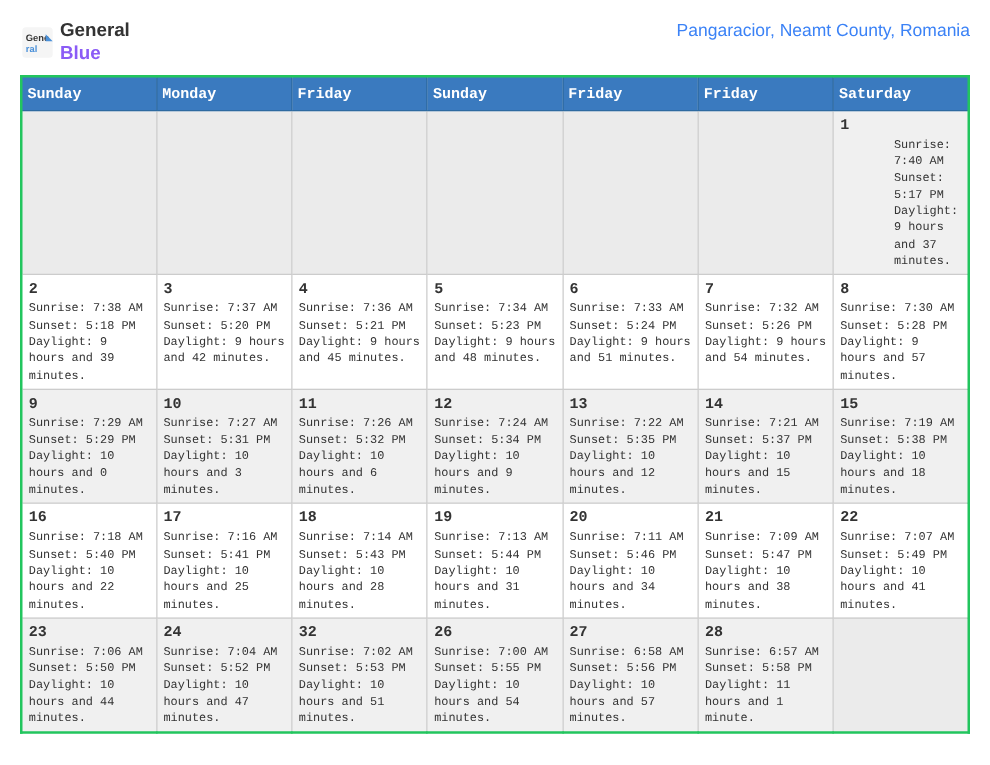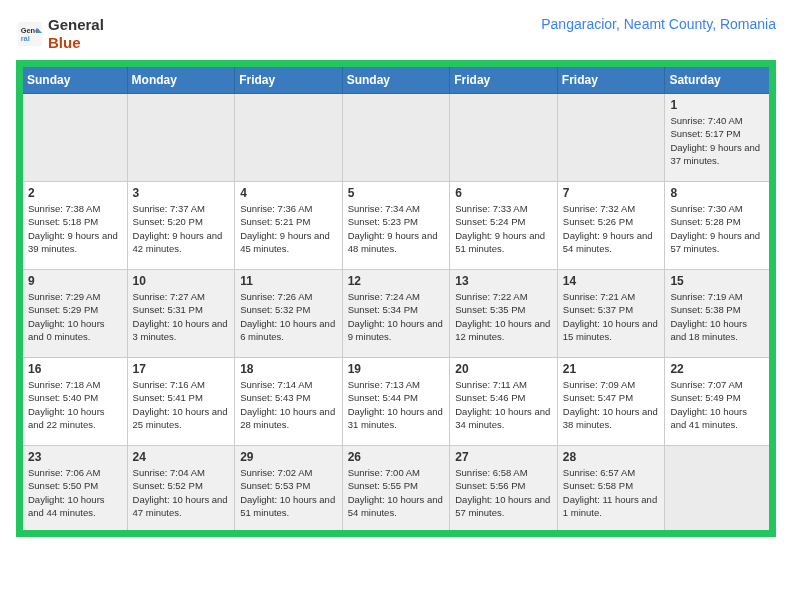--- a/index.html
+++ b/index.html
@@ -34,21 +34,22 @@
       color: #333;
       line-height: 1.1;
     }
     .calendar-subtitle {
       font-size: 14px;
       color: #3b82f6;
     }
     .calendar {
       width: 100%;
       border-collapse: collapse;
-      border: 7px solid #22c55e;
+      border: 2px solid #22c55e;
+      font-family: Liberation Mono, monospace;
     }
     .calendar th {
       background-color: #3a7abf;
       color: #fff;
       font-size: 12px;
       font-weight: bold;
       padding: 6px 4px;
       text-align: left;
       border: 1px solid #2e6aa0;
     }
@@ -91,21 +92,21 @@
   <div class="logo">
     <svg class="logo-icon" viewBox="0 0 30 30">
       <rect x="2" y="2" width="26" height="26" rx="3" fill="#f5f5f5"></rect>
       <text x="5" y="14" font-size="8" font-weight="bold" fill="#333">Gene</text>
       <text x="5" y="23" font-size="8" font-weight="bold" fill="#4a90d9">ral</text>
       <polygon points="22,8 28,14 22,14" fill="#4a90d9"></polygon>
     </svg>
     <div>
       <div>
         <span style="font-size:15px;font-weight:bold;color:#333;">General</span><br>
-        <span style="font-size:15px;font-weight:bold;color:#c2410c;">Blue</span>
+        <span style="font-size:15px;font-weight:bold;color:#8b5cf6;">Blue</span>
       </div>
     </div>
   </div>
   <div class="title-area">
     <div class="calendar-subtitle">Pangaracior, Neamt County, Romania</div>
   </div>
 </div>
 
 <table class="calendar">
   <thead>
@@ -122,21 +123,21 @@
   <tbody id="calendar-body">
   <tr class="row-shaded">
         <td class="empty"></td>
         <td class="empty"></td>
         <td class="empty"></td>
         <td class="empty"></td>
         <td class="empty"></td>
         <td class="empty"></td>
         <td>
           <span class="day-number">1</span>
-          <div class="day-info" style="white-space: pre-line;">Sunrise: 7:40 AM
+          <div class="day-info" style="white-space: pre-line; margin-left: 43px;">Sunrise: 7:40 AM
 Sunset: 5:17 PM
 Daylight: 9 hours and 37 minutes.</div>
         </td>
       </tr>
       <tr>
         <td>
           <span class="day-number">2</span>
           <div class="day-info" style="white-space: pre-line;">Sunrise: 7:38 AM
 Sunset: 5:18 PM
 Daylight: 9 hours and 39 minutes.</div>
@@ -273,21 +274,21 @@
 Sunset: 5:50 PM
 Daylight: 10 hours and 44 minutes.</div>
         </td>
         <td>
           <span class="day-number">24</span>
           <div class="day-info" style="white-space: pre-line;">Sunrise: 7:04 AM
 Sunset: 5:52 PM
 Daylight: 10 hours and 47 minutes.</div>
         </td>
         <td>
-          <span class="day-number">29</span>
+          <span class="day-number">32</span>
           <div class="day-info" style="white-space: pre-line;">Sunrise: 7:02 AM
 Sunset: 5:53 PM
 Daylight: 10 hours and 51 minutes.</div>
         </td>
         <td>
           <span class="day-number">26</span>
           <div class="day-info" style="white-space: pre-line;">Sunrise: 7:00 AM
 Sunset: 5:55 PM
 Daylight: 10 hours and 54 minutes.</div>
         </td>

